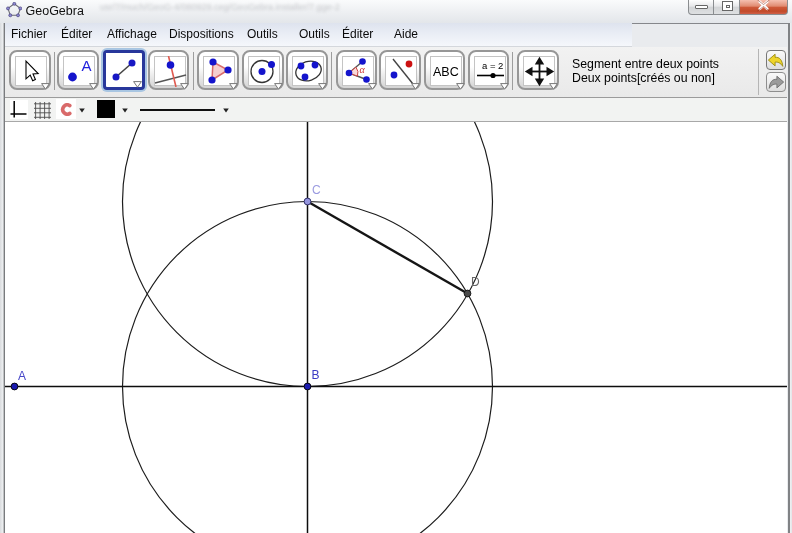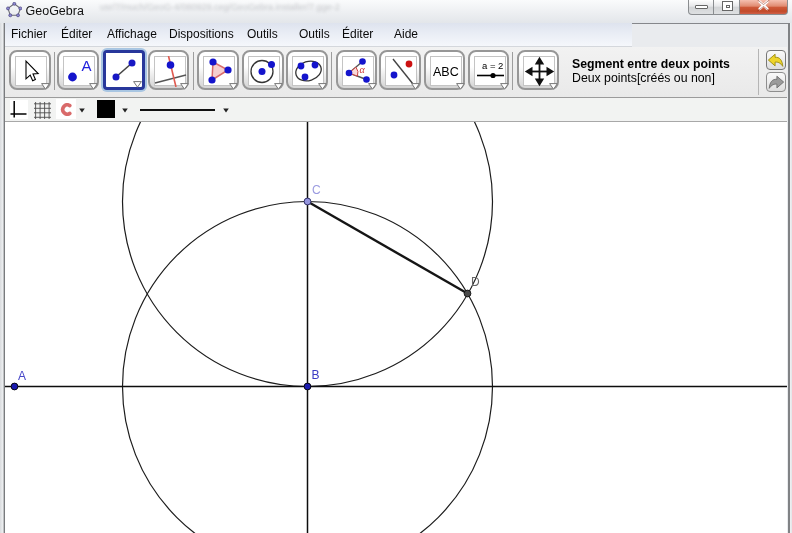--- a/index.html
+++ b/index.html
@@ -45,21 +45,21 @@
 .tbtn .inner { position:absolute; left:4px; top:3.5px; width:32px; height:30px; background:#fff; border:1px solid #c4c4c4; }
 .tbtn svg { position:absolute; left:4px; top:3.5px; }
 .tsel { border:3.5px solid #28379b; border-radius:4px; background:#fff;
   box-shadow:0 0 0 2px #a9c6e2; }
 .tsel .inner { left:0; top:0; width:34.5px; height:33px; border:none; }
 .tsel svg { left:0; top:0; }
 .tsep { position:absolute; top:5px; width:1px; height:38px; background:#9d9d9d; }
 .drop { position:absolute; width:9px; height:7px; }
 
 #helptext { position:absolute; left:567px; top:9.5px; font-size:12.3px; color:#000; line-height:14.5px; }
-#helptext b { font-weight:bold; }
+#helptext b { font-weight:normal; }
 #tbsep2 { position:absolute; left:752.8px; top:2px; width:1px; height:46px; background:#b5b5b5; }
 .ubtn { position:absolute; left:760.5px; width:20px; height:20px; border:1px solid #8e8e8e; border-radius:4px;
   background:linear-gradient(#fafafa,#dedede); }
 
 
 #stylebar { position:absolute; left:5px; top:98px; width:782px; height:24px;
   background:#f2f3f2; border-bottom:1px solid #a8a8a8; }
 
 
 #graphics { position:absolute; left:5px; top:122px; width:782px; height:411px; background:#fff; }

